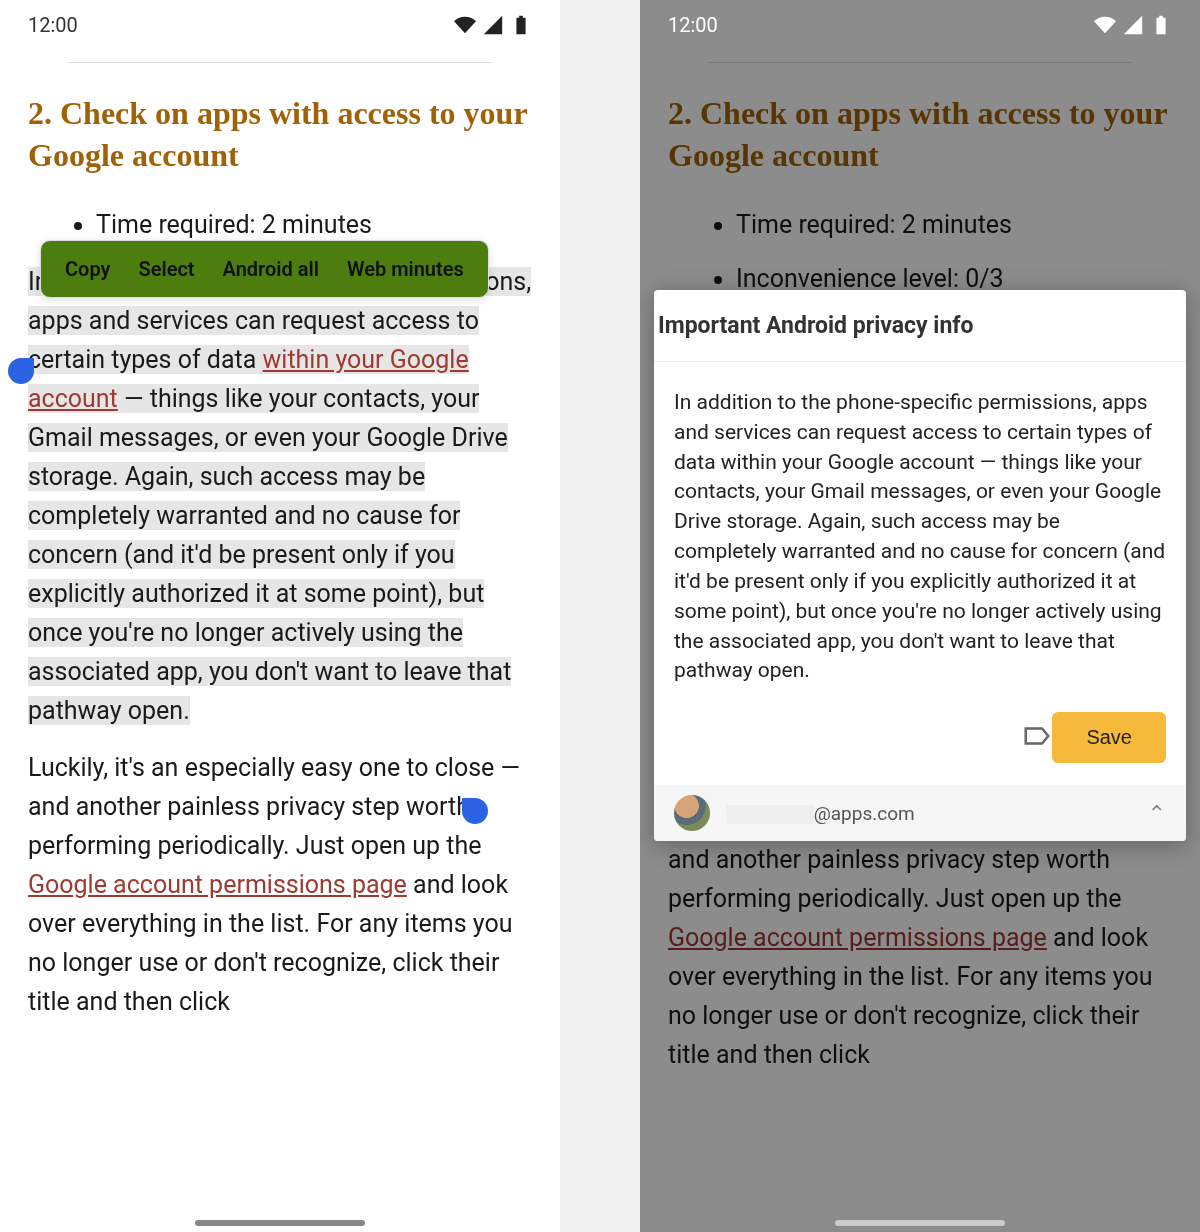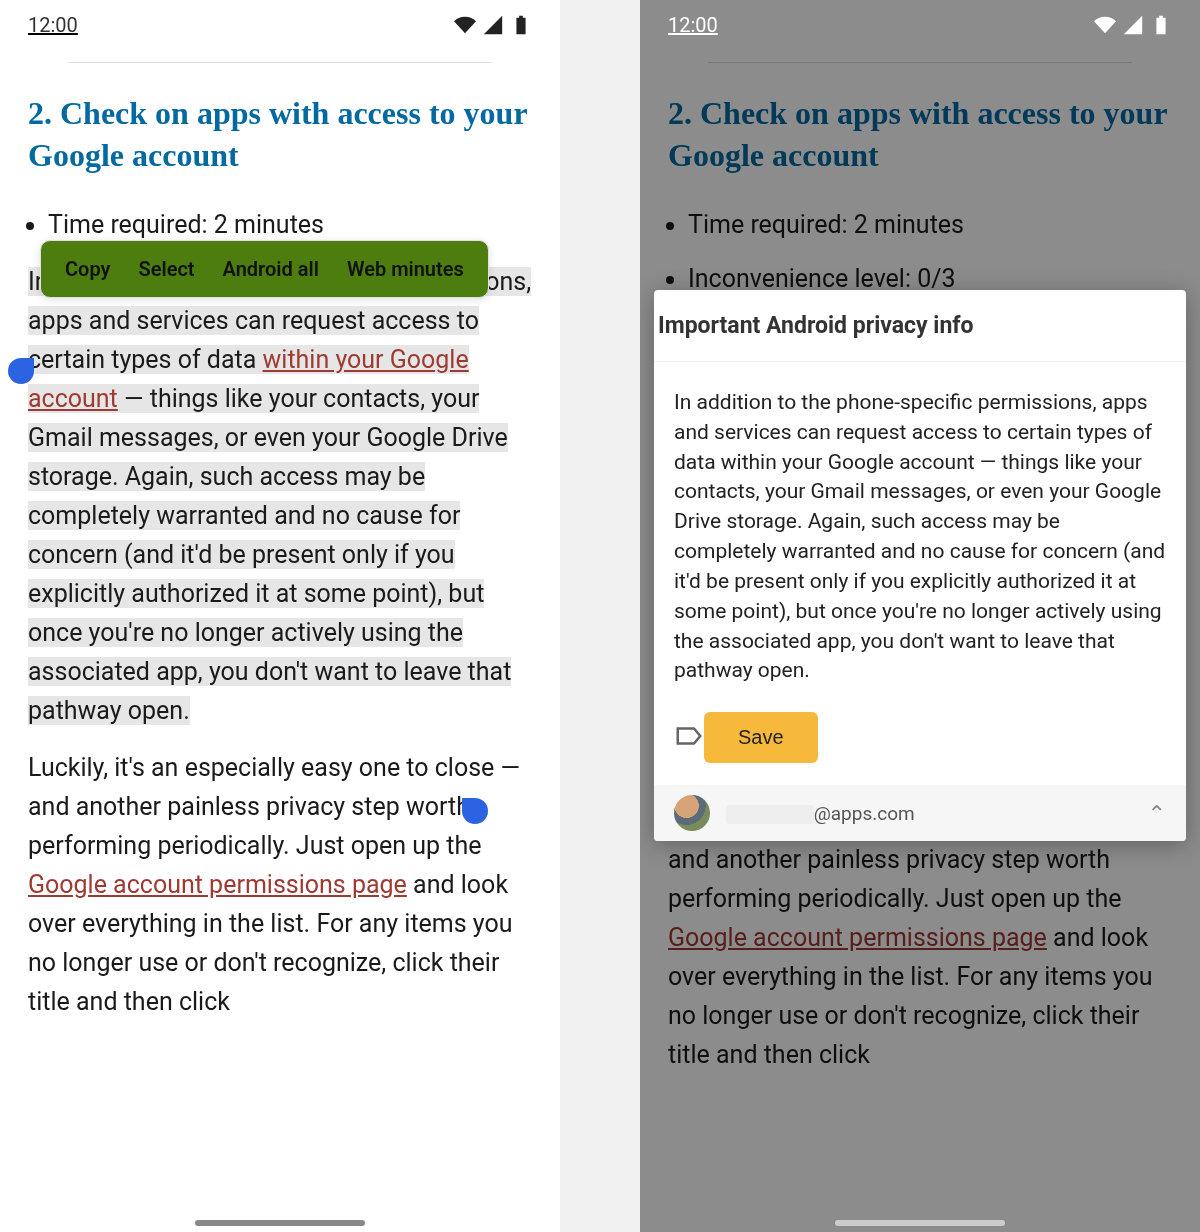--- a/index.html
+++ b/index.html
@@ -19,42 +19,41 @@
   }
   .phone.left { margin-right: 80px; }
   .phone.right .bg { position:absolute; inset:0; background:#fff; }
   .phone.right .scrim { position:absolute; inset:0; background:rgba(0,0,0,0.45); z-index:5; pointer-events:none; }
 
   .statusbar {
     position: absolute; top: 0; left:0; right:0;
     height: 50px;
     display:flex; align-items:center; justify-content:space-between;
     padding: 0 28px;
-    text-decoration: underline;
   }
   .statusbar .time { font-size: 20px; font-weight:400; color:#333; }
   .statusbar .icons { display:flex; gap:6px; align-items:center; color:#222; }
   .statusbar svg { width:22px; height:22px; fill:currentColor; }
 
   .content {
     position:absolute; top:58px; left:0; right:0; bottom:0;
     padding: 0 28px;
     color:#1a1a1a;
   }
   .rule { border-top:1px solid #ddd; margin:4px 40px 30px 40px; }
 
   h2.heading {
     font-family: Georgia, "Times New Roman", serif;
     font-size: 32px;
     line-height:1.3;
     font-weight:700;
     margin-bottom: 30px;
-    color:#0369a1;
-  }
-  ul.points { list-style: disc; margin-left: 20px; margin-bottom: 10px; }
+    color:#a16207;
+  }
+  ul.points { list-style: disc; margin-left: 68px; margin-bottom: 10px; }
   ul.points li { font-size:25px; line-height:1.5; margin-bottom:16px; }
 
   .body-text { font-size:25px; line-height:1.56; margin-top:18px; }
   .body-text a { color:#9e3a32; text-decoration:underline; }
 
   .highlight { background:#e6e6e6; }
 
   
   .action-toolbar {
     position:absolute;
@@ -93,21 +92,21 @@
     color:#333;
     padding:22px 4px;
     border-bottom:1px solid #eee;
   }
   .note-body {
     padding:26px 20px 4px 20px;
     font-size:21px; line-height:1.42;
     color:#222;
   }
   .note-actions {
-    display:flex; align-items:center; justify-content:flex-start;
+    display:flex; align-items:center; justify-content:flex-end;
     padding:22px 20px 22px 20px;
   }
   .label-icon svg { width:30px; height:30px; stroke:#666; fill:none; stroke-width:2; }
   .save-btn {
     background:#f6b93b;
     color:#222;
     font-size:20px; font-weight:400;
     border:none; border-radius:6px;
     padding:14px 34px;
     cursor:pointer;

